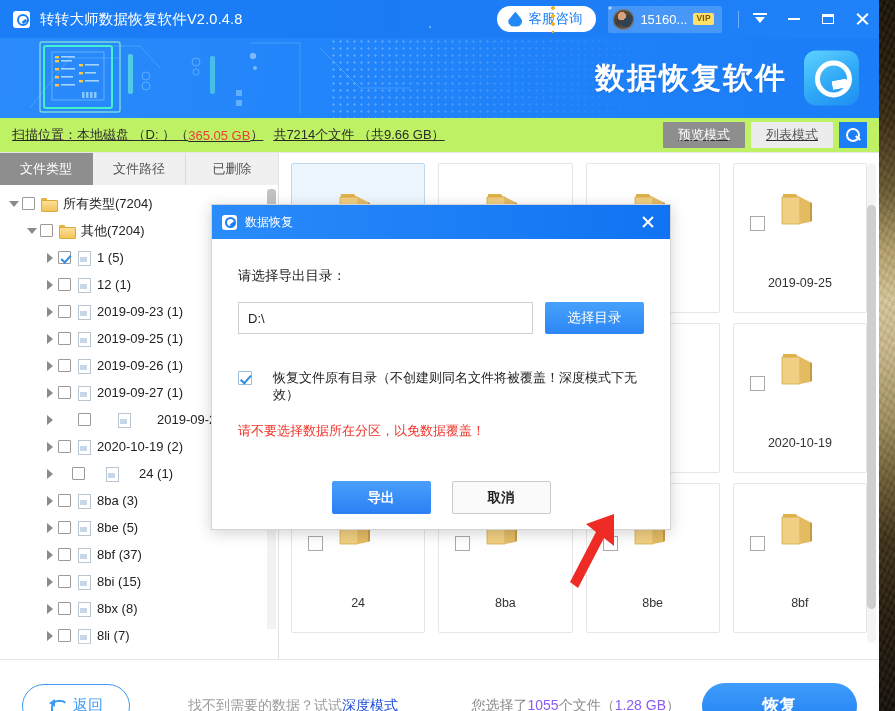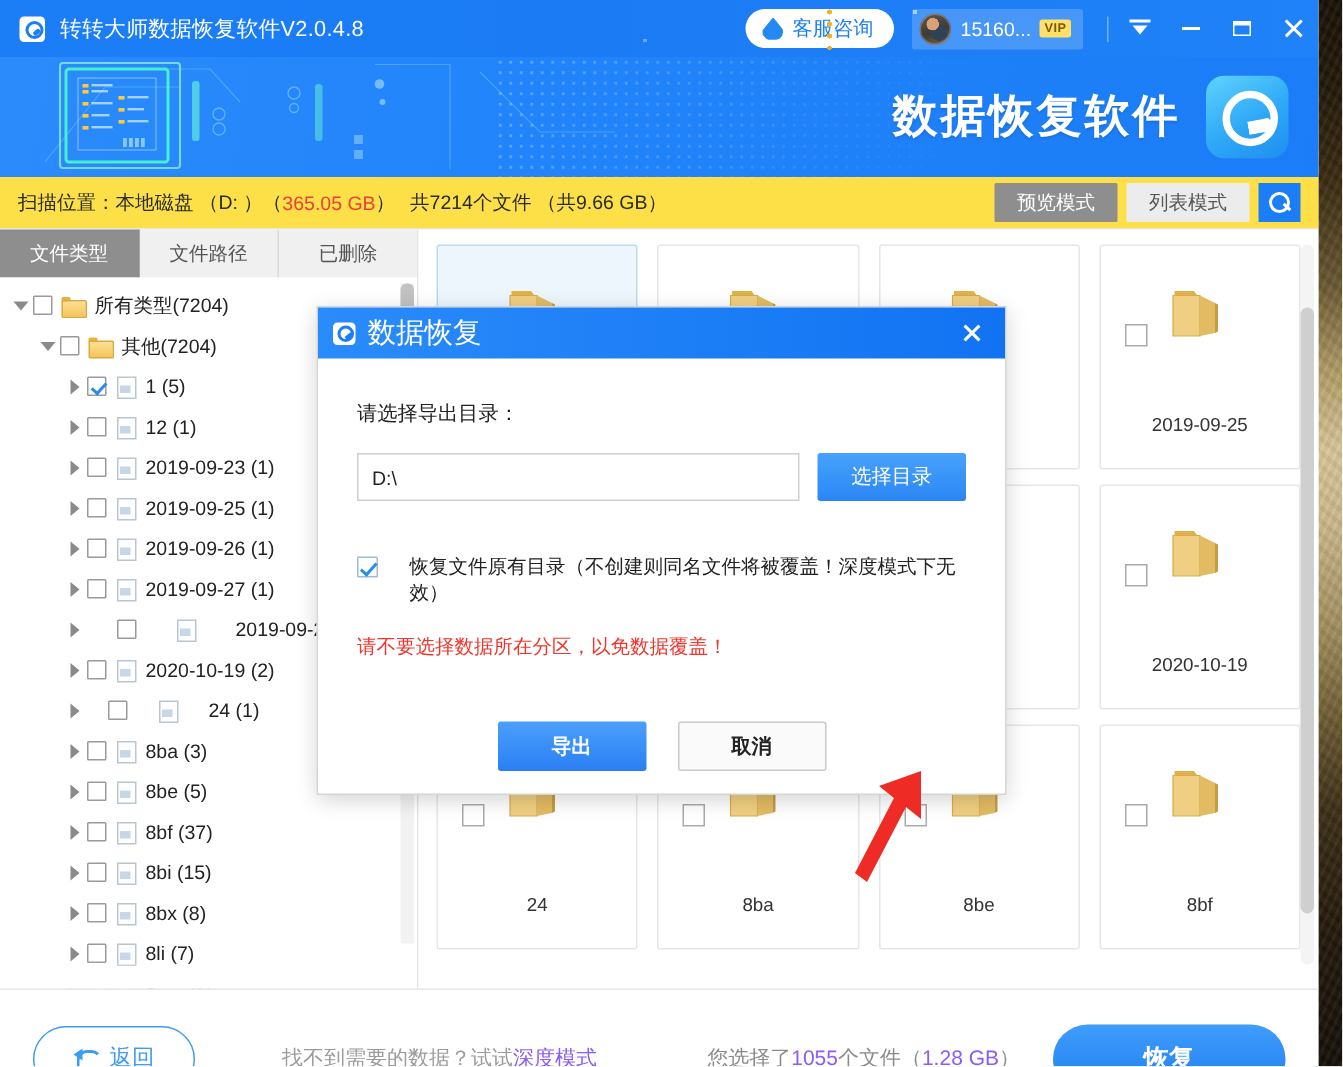--- a/index.html
+++ b/index.html
@@ -170,23 +170,23 @@
   }
   .banner-logo::after {
     content:""; position:absolute; left:28px; top:29px;
     width: 18px; height: 9px; background:#fff;
     clip-path: polygon(0 0, 62% 0, 62% -40%, 100% 50%, 62% 140%, 62% 100%, 0 100%);
     transform: rotate(-10deg);
   }
 
   
   .scanbar {
-    height: 35px; background: #fde047; border-bottom: 1px solid #e6e6e6;
+    height: 35px; background: #bef264; border-bottom: 1px solid #e6e6e6;
     display: flex; align-items: center; padding: 0 12px;
-    font-size: 13px; color: #2b2b2b; position: relative;
+    font-size: 13px; color: #2b2b2b; position: relative; text-decoration: underline;
   }
   .scanbar .red { color: #e8413a; }
   .scanbar .sb-space { display: inline-block; width: 10px; }
   .scan-right {
     margin-left: auto; display: flex; align-items: center; gap: 6px;
   }
   .mode-btn {
     height: 26px; padding: 0 15px; display: flex; align-items: center;
     font-size: 13px; cursor: pointer; border-radius: 1px;
   }
@@ -345,21 +345,21 @@
     transform: rotate(0deg);
   }
   .ic-back::after {
     content:""; position:absolute; left:0px; top:1px;
     border-top: 4px solid transparent; border-bottom: 4px solid transparent;
     border-right: 6px solid #3d9bf5;
   }
   .hint-text {
     margin-left: 58px; font-size: 14px; color: #9b9b9b; cursor: pointer;
   }
-  .hint-text .hl { color: #8b5cf6; }
+  .hint-text .hl { color: #1d4ed8; }
   .sel-text { margin-left: auto; font-size: 14px; color: #8b8b8b; }
   .sel-text .red { color: #8b5cf6; }
   .recover-btn {
     margin-left: 22px; width: 155px; height: 46px; border-radius: 23px;
     background: linear-gradient(180deg, #3f9dfb 0%, #1f7df2 100%);
     color: #fff; font-size: 17px; font-weight: bold;
     display: flex; align-items: center; justify-content: center; cursor: pointer;
   }
 
   
@@ -378,21 +378,21 @@
     margin-right: 8px; position: relative; flex: none;
   }
   .modal-logo::before {
     content:""; position:absolute; left:3px; top:2.5px;
     width:7px; height:7px; border:2px solid #1b7ef7; border-radius:50%;
   }
   .modal-logo::after {
     content:""; position:absolute; left:8px; top:8.5px;
     width:4.5px; height:2.6px; background:#1b7ef7; transform: rotate(-40deg);
   }
-  .modal-title { color: #fff; font-size: 19px; }
+  .modal-title { color: #fff; font-size: 12px; }
   .modal-close {
     margin-left: auto; width: 24px; height: 24px; position: relative; cursor: pointer;
   }
   .modal-close::before, .modal-close::after {
     content:""; position:absolute; left: 5px; top: 11px; width: 14px; height: 2px; background: #fff;
   }
   .modal-close::before { transform: rotate(45deg); }
   .modal-close::after  { transform: rotate(-45deg); }
   .modal-body { flex: 1; padding: 28px 26px 0 26px; position: relative; }
   .modal-label { font-size: 13.5px; color: #222; margin-bottom: 17px; }

